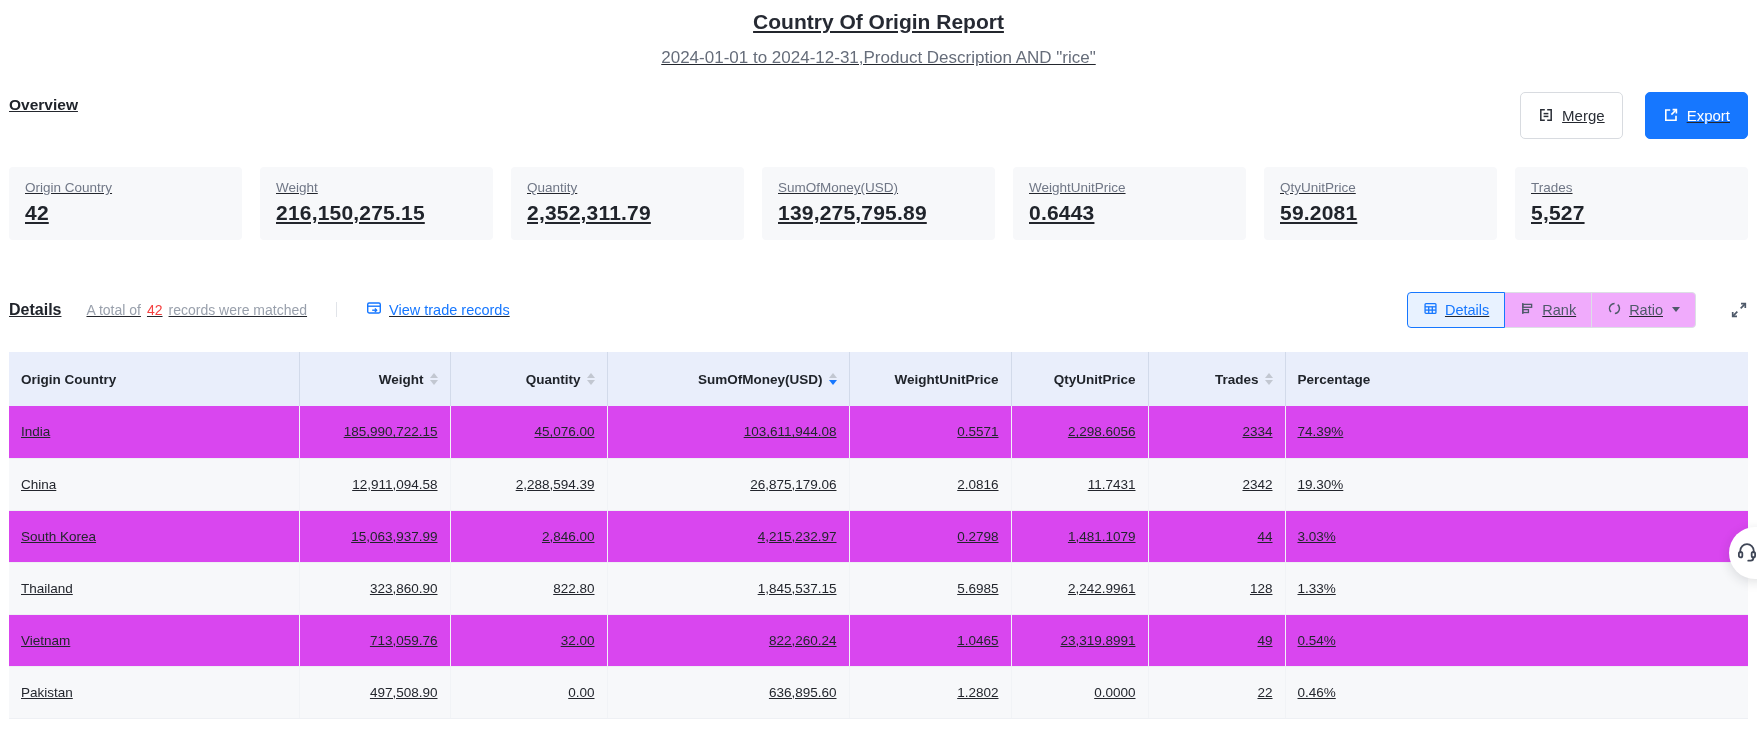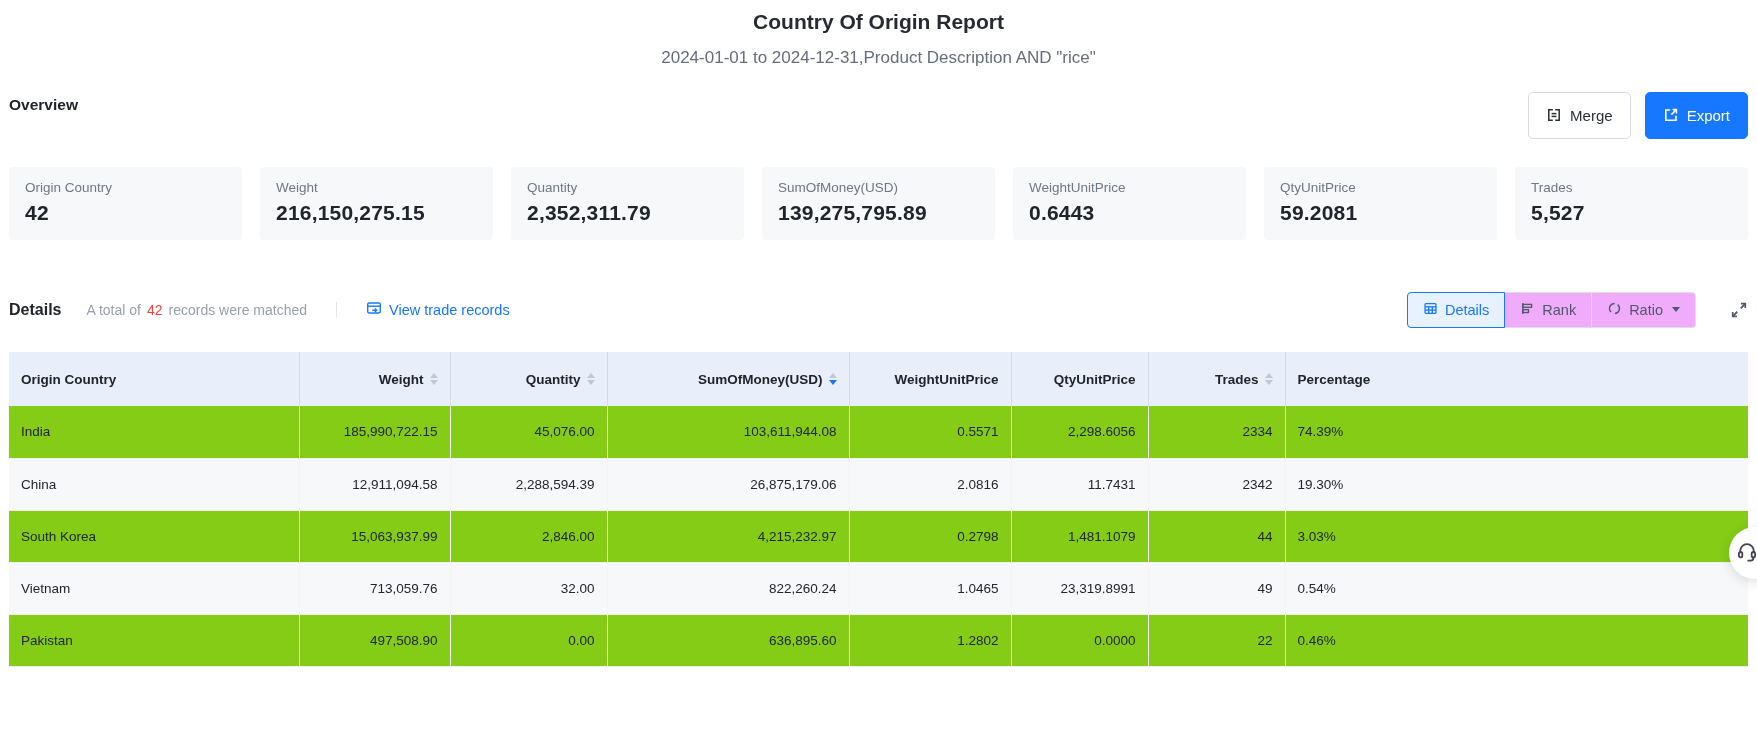--- a/index.html
+++ b/index.html
@@ -1,31 +1,31 @@
 <!DOCTYPE html>
 <html><head>
 <meta charset="utf-8">
 <style>
   * { margin:0; padding:0; box-sizing:border-box; }
   html,body { background:#fff; }
   body { font-family:"Liberation Sans","DejaVu Sans",sans-serif; color:#23262d; }
   .screen { position:relative; width:1757px; height:750px; background:#fff; overflow:hidden; }
-  .main { padding:0 9px; }
+  .main { padding:0 9px;text-decoration:underline; }
 
   
   .page-title { padding-top:10px; text-align:center; font-size:21px; font-weight:600; color:#262a33; }
   .page-subtitle { margin-top:14px; text-align:center; font-size:17px; color:#666d7a; }
 
   
   .overview-bar { margin-top:28px; display:flex; justify-content:space-between; height:38px; }
   .section-heading { font-size:15.5px; font-weight:700; color:#20242b; }
   .bar-actions { display:flex; align-items:center; }
   .btn { display:inline-flex; align-items:center; gap:8px; height:47px; padding:0 17px; border-radius:5px; font-size:15px; cursor:pointer; line-height:1; }
   .btn-default { background:#fff; border:1px solid #d8dbe0; color:#2a2e36; }
-  .btn-primary { background:#1677ff; border:1px solid #1677ff; color:#fff; margin-left:14px; }
+  .btn-primary { background:#1677ff; border:1px solid #1677ff; color:#fff; margin-left:22px; }
   .btn svg { display:block; }
 
   
   .cards { margin-top:33px; display:flex; gap:18px; }
   .card { flex:1; background:#f7f8fa; border-radius:4px; padding:13px 16px; height:73px; }
   .card-label { font-size:13.5px; color:#707786; }
   .card-value { margin-top:6px; font-size:21px; font-weight:700; color:#20242b; letter-spacing:.2px; white-space:nowrap; }
 
   
   .toolbar { margin-top:51px; display:flex; align-items:center; height:37px;gap:12px; }
@@ -41,21 +41,21 @@
   .seg-btn:first-child { border-radius:4px 0 0 4px; margin-left:0; }
   .seg-btn:last-child { border-radius:0 4px 4px 0; }
   .seg-btn.active { background:#e8f2ff; border-color:#1677ff; color:#1677ff; z-index:1; }
   .dd-caret { width:0; height:0; border-left:4.5px solid transparent; border-right:4.5px solid transparent; border-top:5.5px solid #4e5969; margin-left:2px; }
   .fullscreen-btn { margin-left:22px; display:inline-flex; cursor:pointer; color:#4e5969; }
 
   
   .detail-table { margin-top:24px; width:100%; border-collapse:collapse; table-layout:fixed; }
   .detail-table thead th { background:#e9eefb; height:54px; padding:0 12px; font-size:13.5px; font-weight:700; color:#20242b; border-right:1px solid #d2daea; white-space:nowrap; }
   .detail-table thead th:last-child { border-right:none; }
-  .detail-table tbody td { height:52px; padding:0 12px; font-size:13.5px; color:#23262d; border-bottom:1px solid #eef0f4; border-right:1px solid #f1f3f6; white-space:nowrap; background:#84cc16; }
+  .detail-table tbody td { height:52px; padding:0 12px; font-size:13.5px; color:#23262d; border-bottom:1px solid #eef0f4; border-right:1px solid #f1f3f6; white-space:nowrap; background:#d946ef; }
   .detail-table tbody td:last-child { border-right:none; }
   .detail-table tbody tr:nth-child(even) td { background:#f7f8fa; }
   th.left, td.left { text-align:left; }
   th.num, td.num { text-align:right; }
   .th-wrap { display:inline-flex; align-items:center; gap:6px; }
   .sorter { display:inline-flex; flex-direction:column; align-items:center; cursor:pointer; }
   .caret-up { width:0; height:0; border-left:4px solid transparent; border-right:4px solid transparent; border-bottom:5px solid #c2c7d1; margin-bottom:2px; }
   .caret-down { width:0; height:0; border-left:4px solid transparent; border-right:4px solid transparent; border-top:5px solid #c2c7d1; }
   .caret-down.on { border-top-color:#1677ff; }
 
@@ -299,20 +299,30 @@
             <td class="left">South Korea</td>
             <td class="num">15,063,937.99</td>
             <td class="num">2,846.00</td>
             <td class="num">4,215,232.97</td>
             <td class="num">0.2798</td>
             <td class="num">1,481.1079</td>
             <td class="num">44</td>
             <td class="left">3.03%</td>
           </tr>
 
+          <tr>
+            <td class="left">Thailand</td>
+            <td class="num">323,860.90</td>
+            <td class="num">822.80</td>
+            <td class="num">1,845,537.15</td>
+            <td class="num">5.6985</td>
+            <td class="num">2,242.9961</td>
+            <td class="num">128</td>
+            <td class="left">1.33%</td>
+          </tr>
 
           <tr>
             <td class="left">Vietnam</td>
             <td class="num">713,059.76</td>
             <td class="num">32.00</td>
             <td class="num">822,260.24</td>
             <td class="num">1.0465</td>
             <td class="num">23,319.8991</td>
             <td class="num">49</td>
             <td class="left">0.54%</td>

